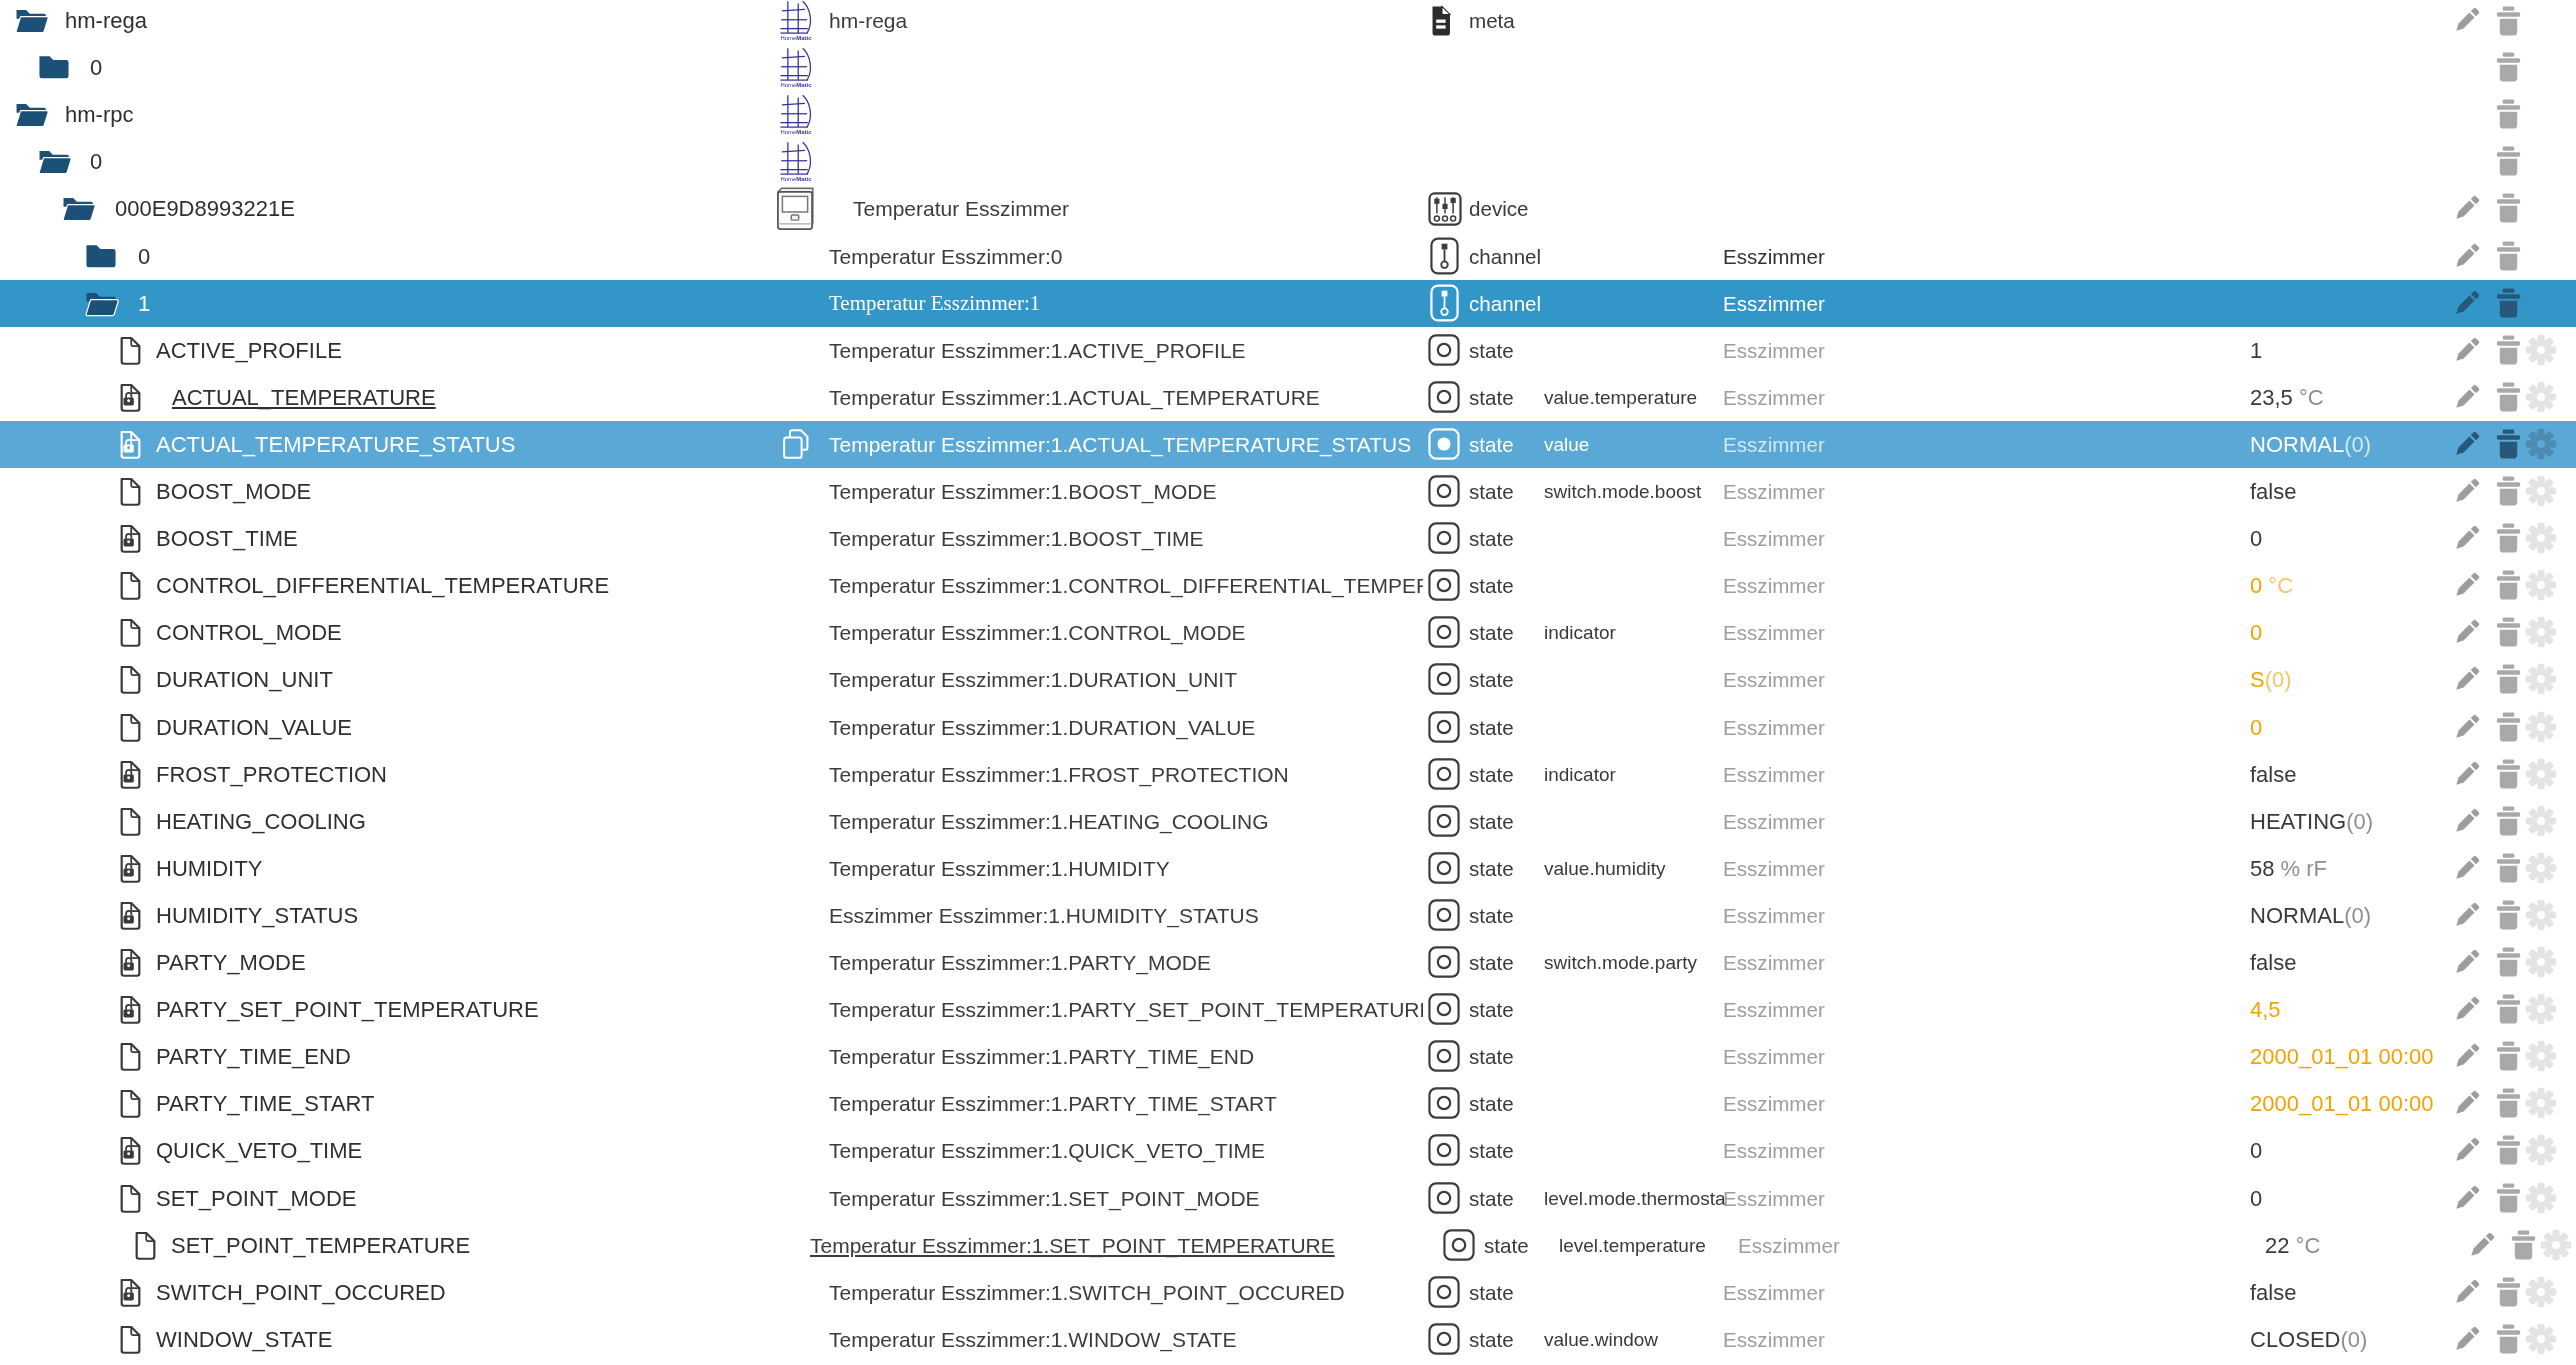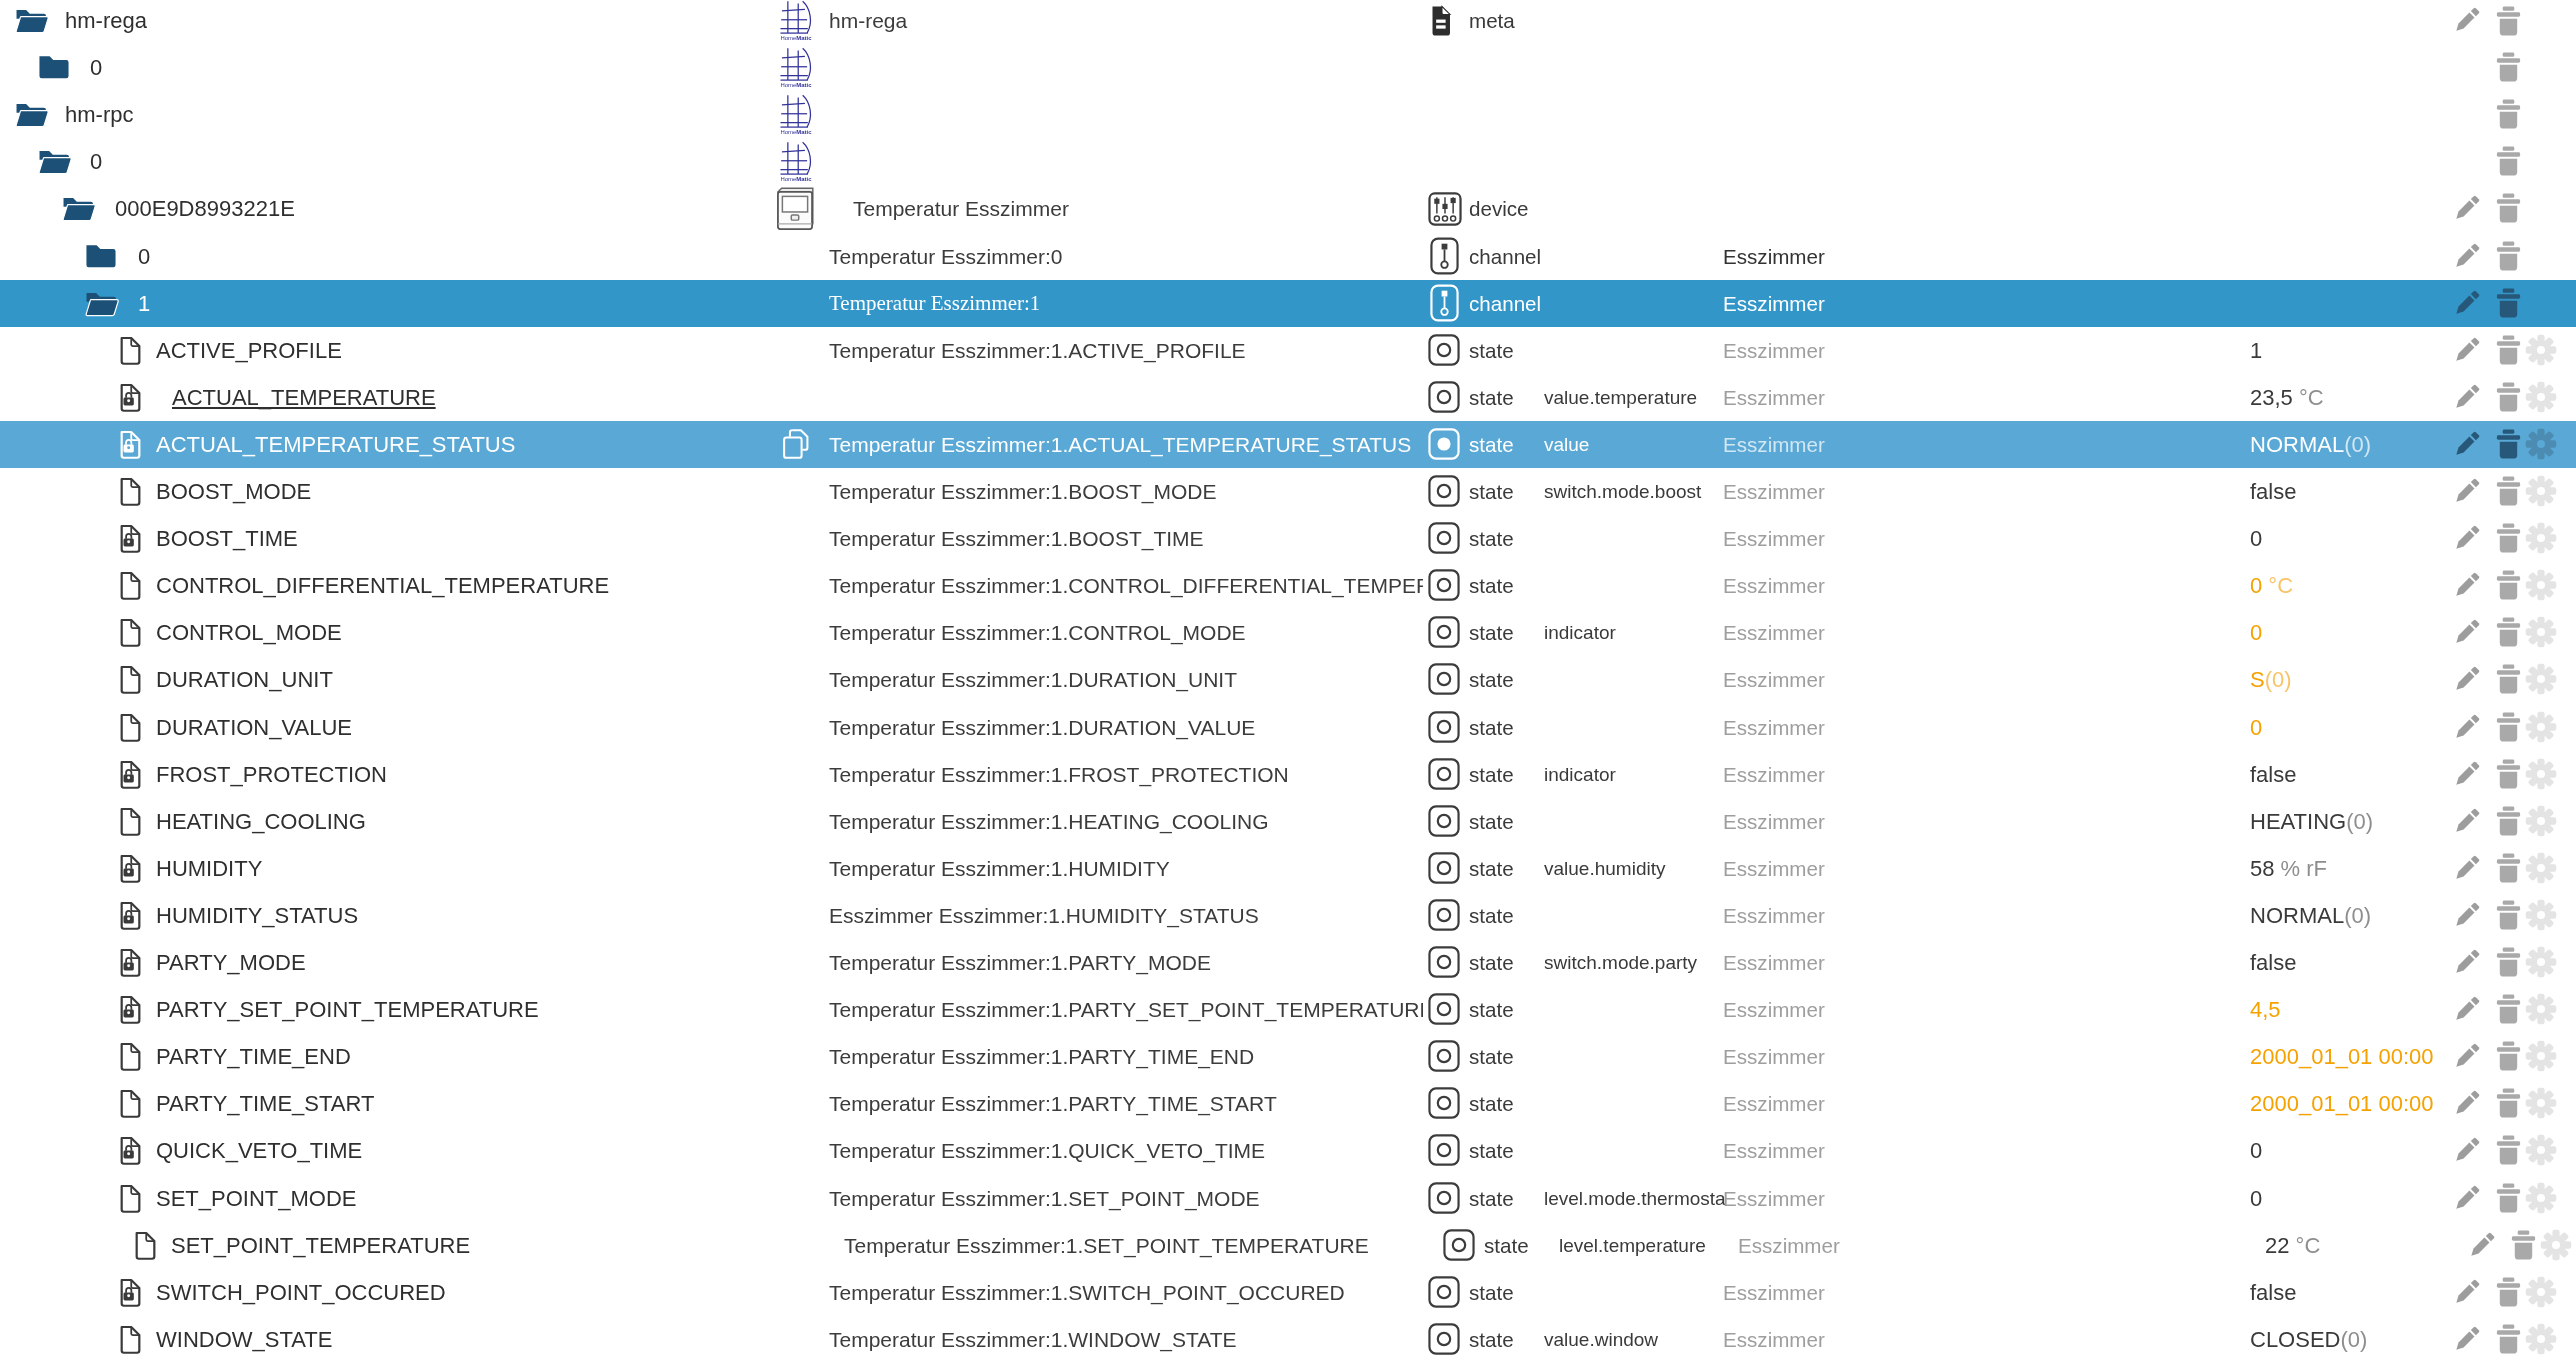--- a/index.html
+++ b/index.html
@@ -263,20 +263,21 @@
     </div>
     <div class="row" style="top: 374px;">
       <span class="icon" style="left: 118px; top: 8px;"><svg width="25" height="31" viewBox="0 0 34 42">
           <path fill="none" stroke="#3a3a3a" stroke-width="3" stroke-linejoin="round" d="M5,4 h13 l11,11 v21 a3,3 0 0 1 -3,3 H8 a3,3 0 0 1 -3,-3 Z"></path>
           <path fill="none" stroke="#3a3a3a" stroke-width="2.4" stroke-linejoin="round" d="M18,4 v9 a2,2 0 0 0 2,2 h9"></path>
           <path d="M11,21.5 v-3.2 a3.6,3.6 0 0 1 7.2,0 V21.5" fill="none" stroke="#3a3a3a" stroke-width="2.4"></path>
           <rect x="7.5" y="21" width="14" height="11" rx="2" fill="#3a3a3a"></rect>
           <circle cx="14.5" cy="25.5" r="2" fill="#ffffff"></circle>
         </svg></span>
       <div class="cell tree-label" style="left: 172px; text-decoration: underline;">ACTUAL_TEMPERATURE</div>
+      <div class="cell name-text" style="left: 829px;">Temperatur Esszimmer:1.ACTUAL_TEMPERATURE</div>
       <span class="icon" style="left: 1428px; top: 7.4px;"><svg width="32" height="32" viewBox="0 0 44 44">
           <rect x="2" y="2" width="40" height="40" rx="9" fill="none" stroke="#3c3c3c" stroke-width="3"></rect>
           <circle cx="22" cy="22" r="8.5" fill="none" stroke="#3c3c3c" stroke-width="3"></circle>
         </svg></span>
       <div class="cell type-label" style="left: 1469px;">state</div>
       <div class="cell role-label" style="left: 1544px;">value.temperature</div>
       <div class="cell room-label room-gray" style="left: 1723px;">Esszimmer</div>
       <div class="cell value-cell" style="left: 2250px;"><span class="v-dark">23,5</span><span class="v-unit"> °C</span></div>
       <span class="icon" style="left: 2452px; top: 8.8px;"><svg width="29" height="29" viewBox="0 0 40 40">
           <path fill="#9d9d9d" d="M6,34 L9,24 L24,9 L31,16 L16,31 Z"></path>
@@ -911,21 +912,21 @@
           </g>
           <circle cx="22" cy="22" r="5.5" fill="#ffffff"></circle>
         </svg></span>
     </div>
     <div class="row" style="top: 1222px; margin-left: 15px;">
       <span class="icon" style="left: 118px; top: 8px;"><svg width="25" height="31" viewBox="0 0 34 42">
           <path fill="none" stroke="#3a3a3a" stroke-width="3" stroke-linejoin="round" d="M5,4 h13 l11,11 v21 a3,3 0 0 1 -3,3 H8 a3,3 0 0 1 -3,-3 Z"></path>
           <path fill="none" stroke="#3a3a3a" stroke-width="2.4" stroke-linejoin="round" d="M18,4 v9 a2,2 0 0 0 2,2 h9"></path>
         </svg></span>
       <div class="cell tree-label" style="left: 156px;">SET_POINT_TEMPERATURE</div>
-      <div class="cell name-text" style="left: 829px;">Temperatur Esszimmer:1.SET_POINT_TEMPERATURE</div>
+      <div class="cell name-text" style="left: 795px; text-decoration: underline;">Temperatur Esszimmer:1.SET_POINT_TEMPERATURE</div>
       <span class="icon" style="left: 1428px; top: 7.4px;"><svg width="32" height="32" viewBox="0 0 44 44">
           <rect x="2" y="2" width="40" height="40" rx="9" fill="none" stroke="#3c3c3c" stroke-width="3"></rect>
           <circle cx="22" cy="22" r="8.5" fill="none" stroke="#3c3c3c" stroke-width="3"></circle>
         </svg></span>
       <div class="cell type-label" style="left: 1469px;">state</div>
       <div class="cell role-label" style="left: 1544px;">level.temperature</div>
       <div class="cell room-label room-gray" style="left: 1723px;">Esszimmer</div>
       <div class="cell value-cell" style="left: 2250px;"><span class="v-dark">22</span><span class="v-unit"> °C</span></div>
       <span class="icon" style="left: 2452px; top: 8.8px;"><svg width="29" height="29" viewBox="0 0 40 40">
           <path fill="#9d9d9d" d="M6,34 L9,24 L24,9 L31,16 L16,31 Z"></path>

